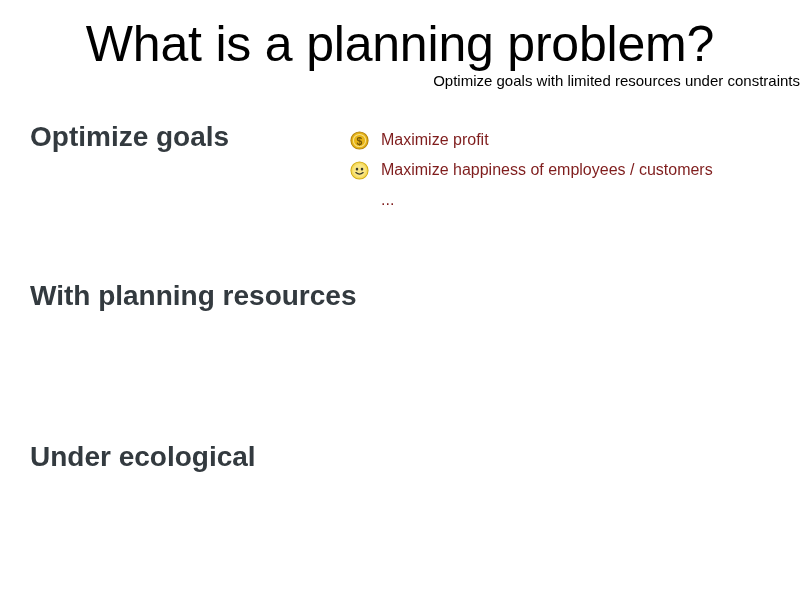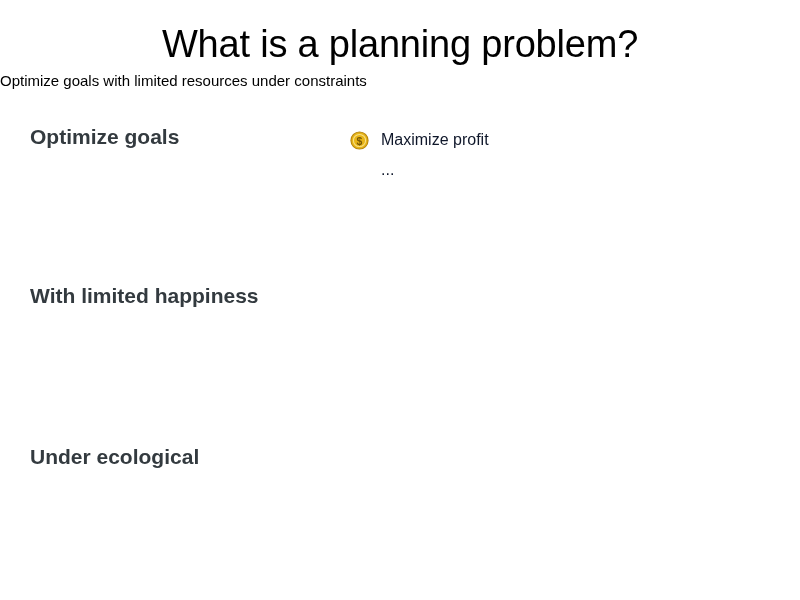--- a/index.html
+++ b/index.html
@@ -18,45 +18,45 @@
     overflow: hidden;
   }
 
   
   .slide-title {
     position: absolute;
     left: 0;
     top: 22px;
     width: 800px;
     text-align: center;
-    font-size: 38px;
+    font-size: 50px;
     font-weight: 400;
     color: #000000;
     line-height: 44px;
     letter-spacing: -0.2px;
     white-space: nowrap;
   }
   .slide-subtitle {
     position: absolute;
     left: 0;
     top: 71px;
     width: 800px;
-    text-align: left;
+    text-align: right;
     font-size: 15px;
     font-weight: 400;
     color: #000000;
     line-height: 20px;
     white-space: nowrap;
   }
 
   
   .section-heading {
     position: absolute;
     left: 30px;
-    font-size: 21px;
+    font-size: 28px;
     font-weight: bold;
     color: #333a3f;
     line-height: 26px;
     white-space: nowrap;
   }
   #heading-optimize  { top: 124px; }
   #heading-resources { top: 283px; }
   #heading-constraints { top: 444px; }
 
   
@@ -80,21 +80,21 @@
     align-items: center;
     justify-content: center;
   }
   .bullet-icon svg {
     display: block;
   }
   .bullet-text {
     margin-left: 11px;
     font-size: 16px;
     font-weight: 400;
-    color: #0f172a;
+    color: #7f1d1d;
     line-height: 20px;
     white-space: nowrap;
   }
   .bullet-row.no-icon .bullet-text {
     margin-left: 33px;
   }
   .bullet-row.ellipsis-row {
     height: 30px;
   }
 </style>
@@ -102,38 +102,50 @@
 <body>
 
 <div id="slide">
 
   <div class="slide-title">What is a planning problem?</div>
 
   <div class="slide-subtitle">Optimize goals with limited resources under constraints</div>
 
   <div class="section-heading" id="heading-optimize">Optimize goals</div>
 
-  <div class="section-heading" id="heading-resources">With limited happiness</div>
+  <div class="section-heading" id="heading-resources">With planning resources</div>
 
   <div class="section-heading" id="heading-constraints">Under ecological</div>
 
   <div class="bullet-column">
 
     <div class="bullet-row">
       <span class="bullet-icon">
         <svg width="19" height="19" viewBox="0 0 20 20">
           <circle cx="10" cy="10" r="9" fill="#e8b517" stroke="#b8860b" stroke-width="1.2"></circle>
           <circle cx="10" cy="10" r="6.4" fill="none" stroke="#f7e08a" stroke-width="1.1"></circle>
           <text x="10" y="14.4" text-anchor="middle" font-family="'Liberation Sans', sans-serif" font-size="11" font-weight="bold" fill="#7a5a05">$</text>
         </svg>
       </span>
       <span class="bullet-text">Maximize profit</span>
     </div>
 
 
+    <div class="bullet-row">
+      <span class="bullet-icon">
+        <svg width="19" height="19" viewBox="0 0 20 20">
+          <circle cx="10" cy="10" r="9" fill="#f7dc5e" stroke="#d4ad13" stroke-width="1.1"></circle>
+          <circle cx="10" cy="10" r="6.8" fill="#fbeca0" opacity="0.55"></circle>
+          <rect x="6.1" y="7.0" width="2.5" height="3.0" rx="1.1" fill="#3a3a2a"></rect>
+          <rect x="11.4" y="7.0" width="2.5" height="3.0" rx="1.1" fill="#3a3a2a"></rect>
+          <path d="M6.2 12.2 Q10 15.4 13.8 12.2" fill="none" stroke="#3a3a2a" stroke-width="1.4" stroke-linecap="round"></path>
+        </svg>
+      </span>
+      <span class="bullet-text">Maximize happiness of employees / customers</span>
+    </div>
 
     <div class="bullet-row no-icon ellipsis-row">
       <span class="bullet-text">...</span>
     </div>
 
   </div>
 
 </div>
 
 </body></html>

